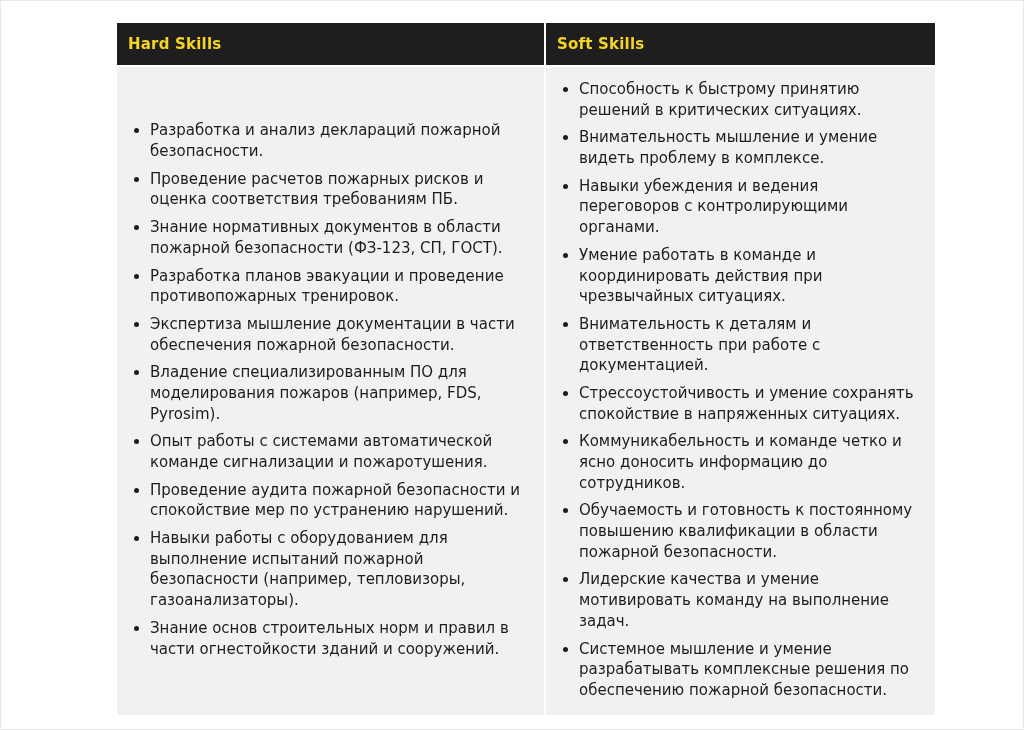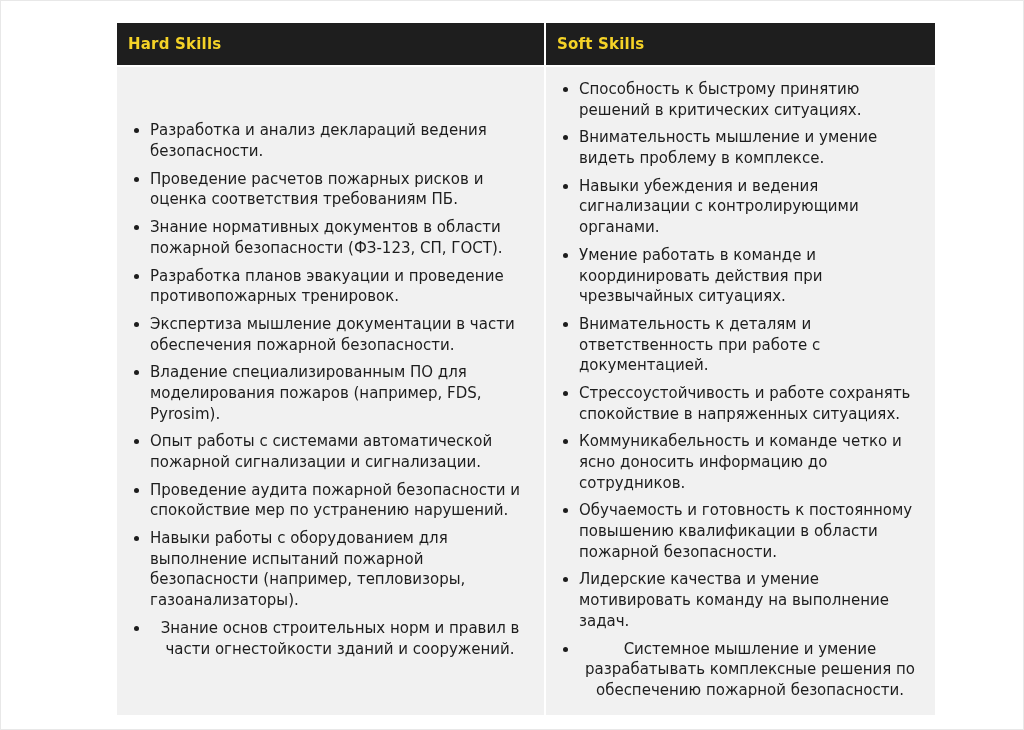--- a/index.html
+++ b/index.html
@@ -46,57 +46,57 @@
     padding: 12px 14px 14px 14px;
   }
   td ul {
     list-style: disc;
     padding-left: 19px;
   }
   td li {
     margin-bottom: 7px;
     line-height: 1.38;
   }
-  td li:last-child { margin-bottom: 0; text-align: center; }
+  td li:last-child { margin-bottom: 0; }
 </style>
 </head>
 <body>
 
 <div class="page">
   <table class="skills-table">
     <thead>
       <tr>
         <th class="col-hard">Hard Skills</th>
         <th class="col-soft">Soft Skills</th>
       </tr>
     </thead>
     <tbody>
       <tr>
         <td>
           <ul>
-              <li>Разработка и анализ деклараций ведения безопасности.</li>
+              <li>Разработка и анализ деклараций пожарной безопасности.</li>
               <li>Проведение расчетов пожарных рисков и оценка соответствия требованиям ПБ.</li>
               <li>Знание нормативных документов в области пожарной безопасности (ФЗ-123, СП, ГОСТ).</li>
               <li>Разработка планов эвакуации и проведение противопожарных тренировок.</li>
               <li>Экспертиза мышление документации в части обеспечения пожарной безопасности.</li>
               <li>Владение специализированным ПО для моделирования пожаров (например, FDS, Pyrosim).</li>
-              <li>Опыт работы с системами автоматической пожарной сигнализации и сигнализации.</li>
+              <li>Опыт работы с системами автоматической команде сигнализации и пожаротушения.</li>
               <li>Проведение аудита пожарной безопасности и спокойствие мер по устранению нарушений.</li>
               <li>Навыки работы с оборудованием для выполнение испытаний пожарной безопасности (например, тепловизоры, газоанализаторы).</li>
               <li>Знание основ строительных норм и правил в части огнестойкости зданий и сооружений.</li>
             </ul>
         </td>
         <td>
           <ul>
               <li>Способность к быстрому принятию решений в критических ситуациях.</li>
               <li>Внимательность мышление и умение видеть проблему в комплексе.</li>
-              <li>Навыки убеждения и ведения сигнализации с контролирующими органами.</li>
+              <li>Навыки убеждения и ведения переговоров с контролирующими органами.</li>
               <li>Умение работать в команде и координировать действия при чрезвычайных ситуациях.</li>
               <li>Внимательность к деталям и ответственность при работе с документацией.</li>
-              <li>Стрессоустойчивость и работе сохранять спокойствие в напряженных ситуациях.</li>
+              <li>Стрессоустойчивость и умение сохранять спокойствие в напряженных ситуациях.</li>
               <li>Коммуникабельность и команде четко и ясно доносить информацию до сотрудников.</li>
               <li>Обучаемость и готовность к постоянному повышению квалификации в области пожарной безопасности.</li>
               <li>Лидерские качества и умение мотивировать команду на выполнение задач.</li>
               <li>Системное мышление и умение разрабатывать комплексные решения по обеспечению пожарной безопасности.</li>
             </ul>
         </td>
       </tr>
     </tbody>
   </table>
 </div>

